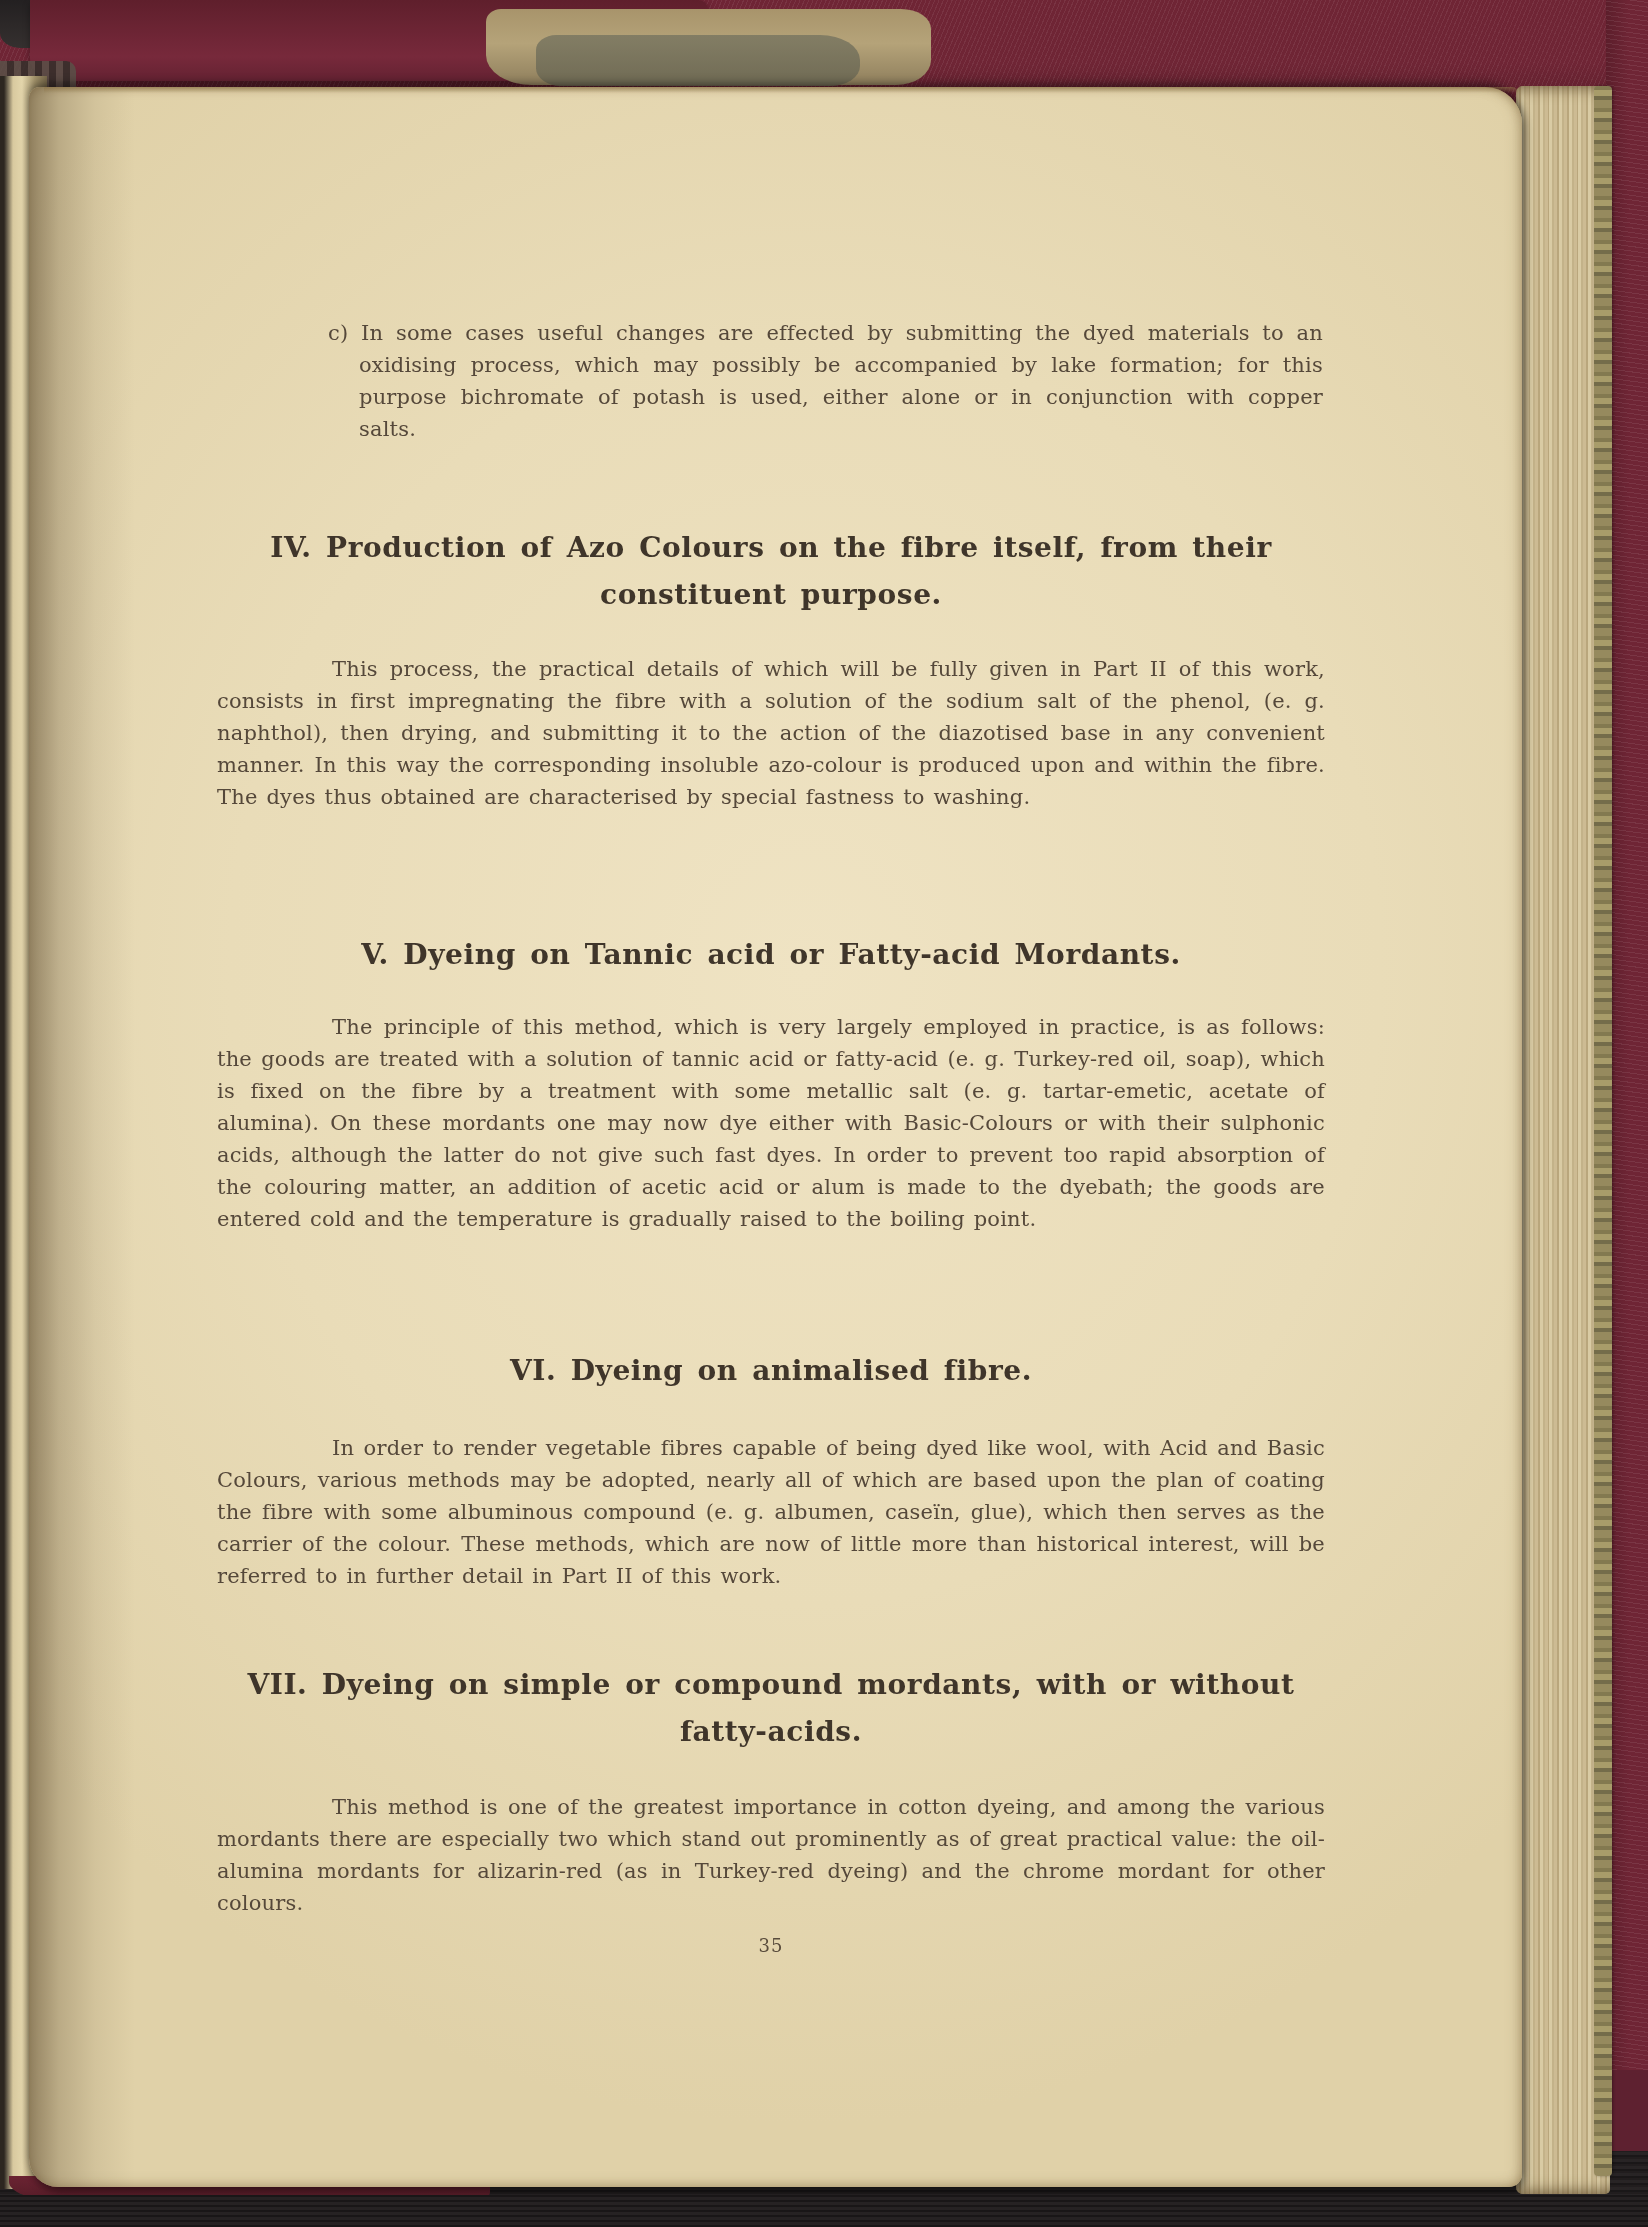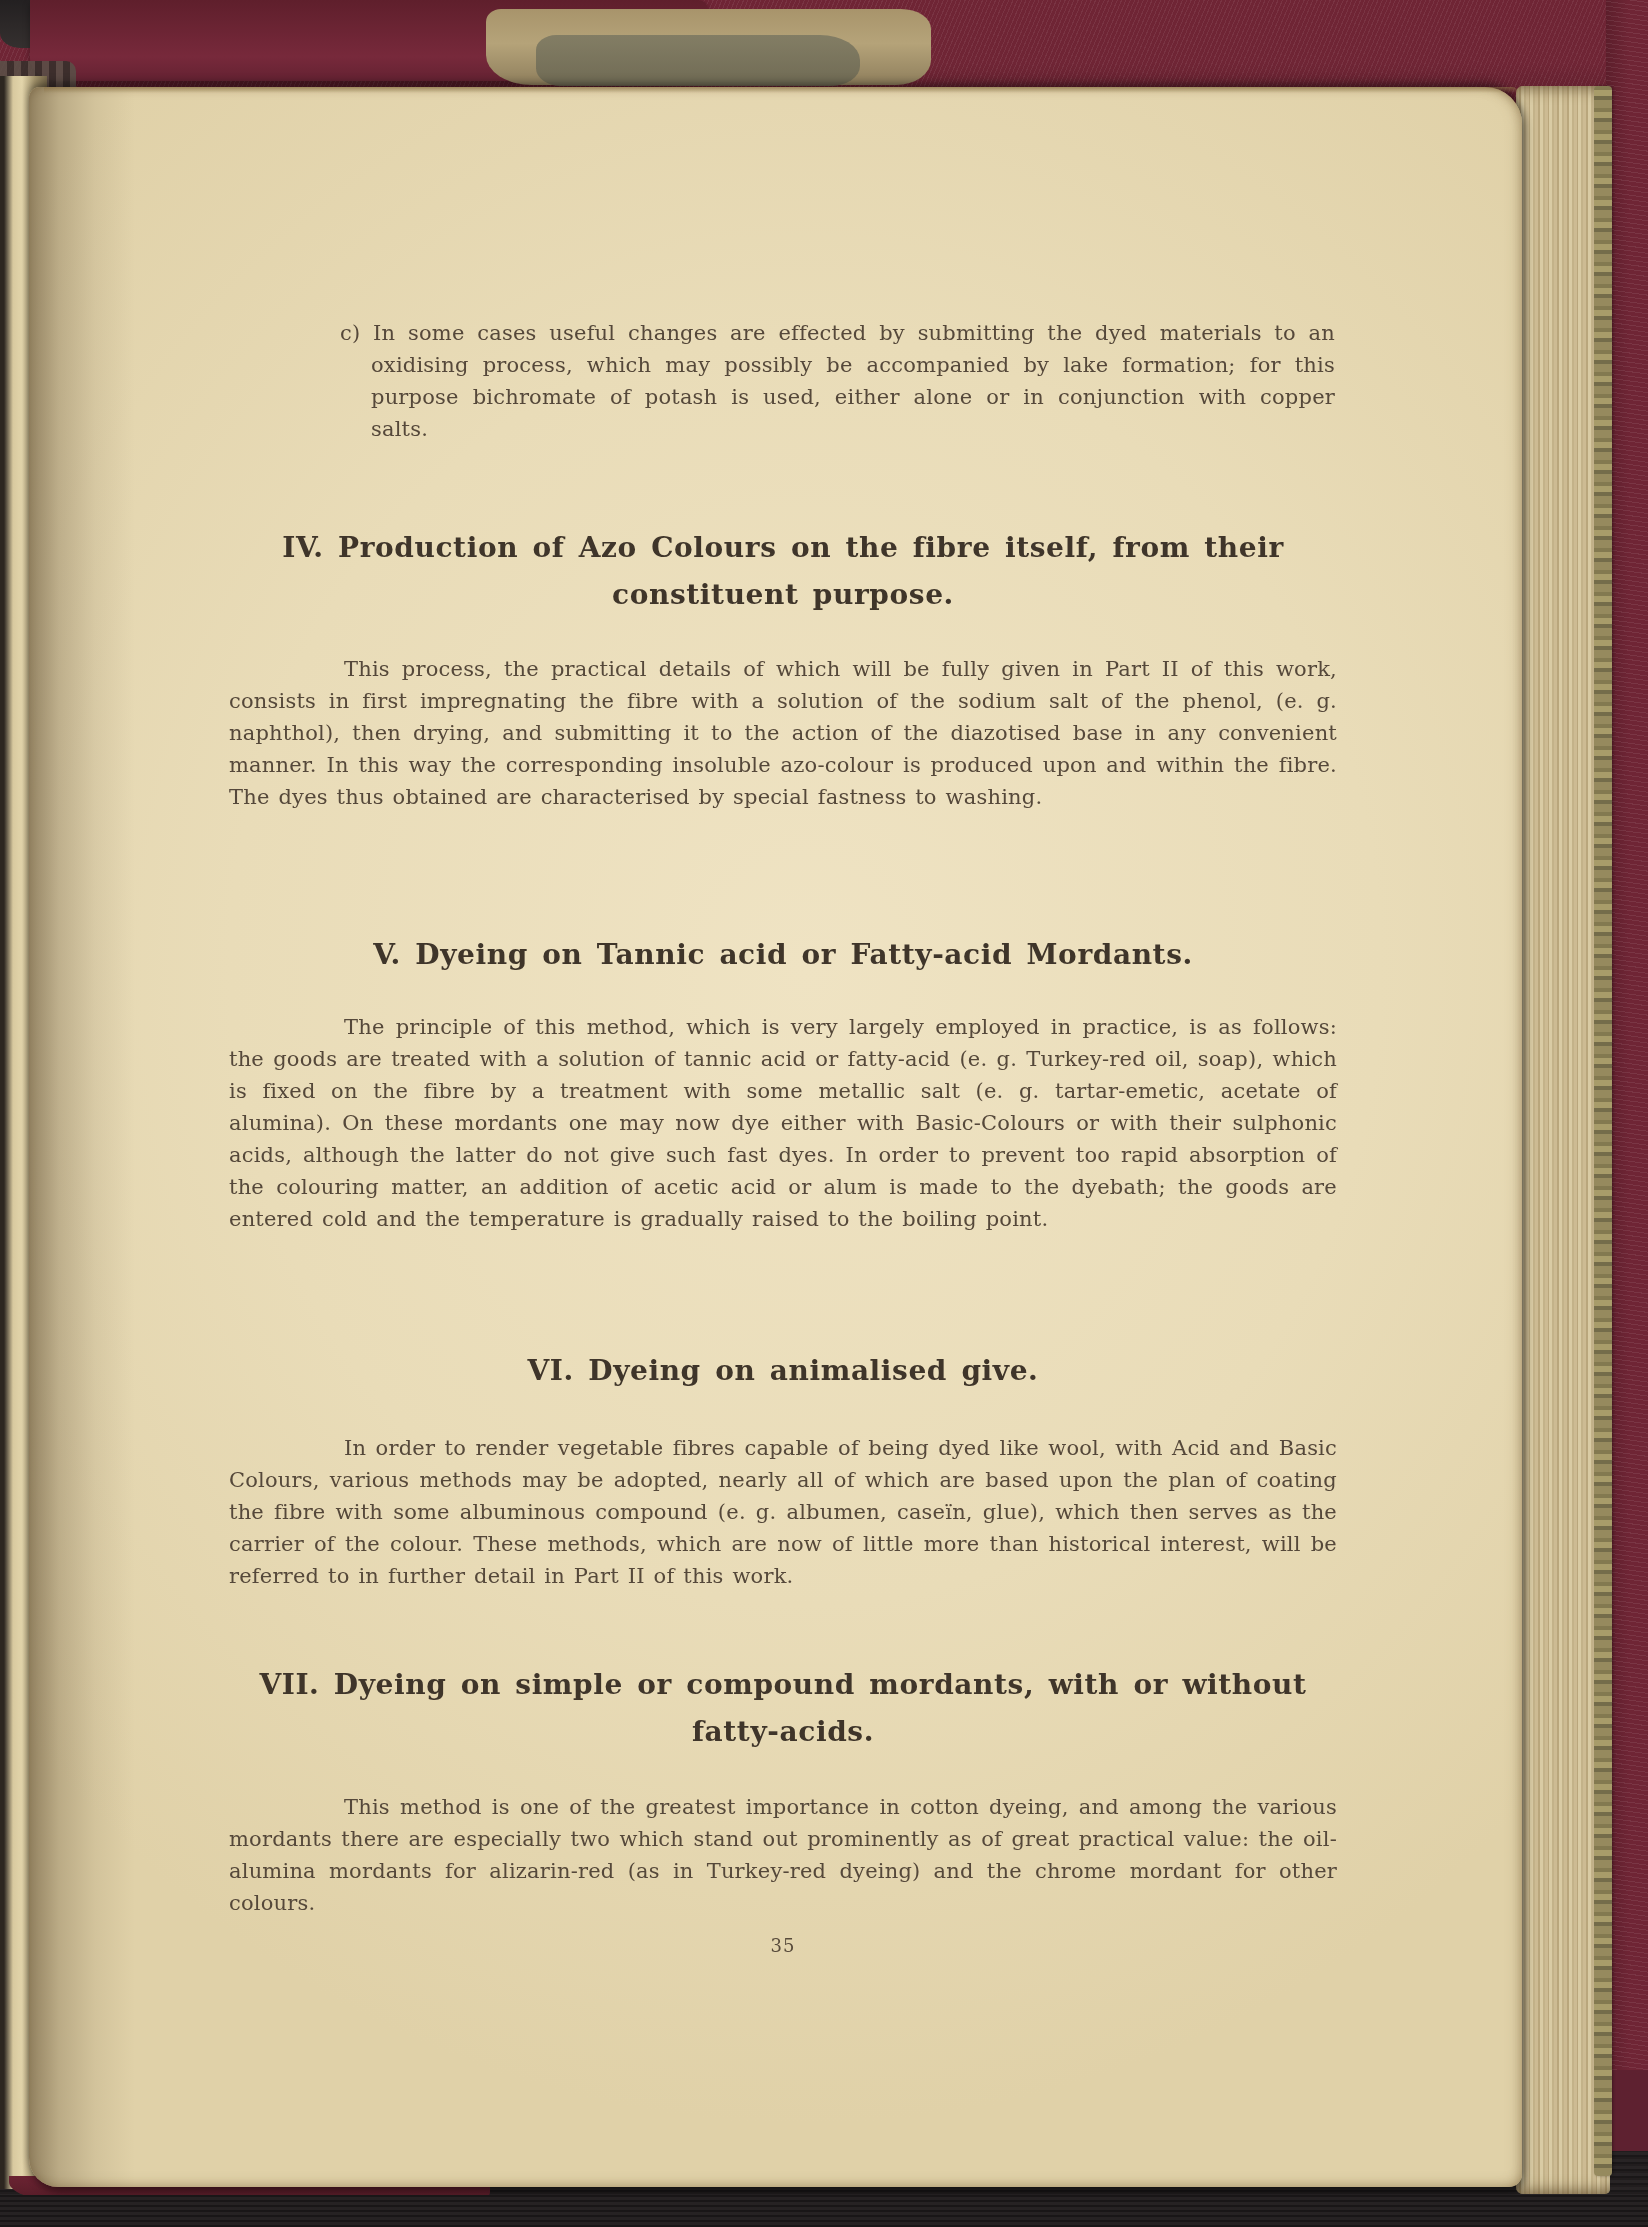--- a/index.html
+++ b/index.html
@@ -113,21 +113,21 @@
     position:absolute;left:9px;top:2176px;width:481px;height:26px;
     background:linear-gradient(180deg,#6b2332,#541c27);
     border-radius:0 0 20px 61px / 0 0 10px 20px;
   }
   .bottom-black{
     position:absolute;left:0;top:2195px;width:1649px;height:32px;
     background:repeating-linear-gradient(0deg,#191617 0 2.5px,#262223 2.5px 5px);
   }
   
   .content{
-    position:absolute;left:200px;top:0;width:1108px;height:1747px;
+    position:absolute;left:188px;top:0;width:1108px;height:1747px;
     color:#55483a;
   }
   .body-text{
     position:absolute;left:0;width:1108px;
     font-size:21px;line-height:32px;letter-spacing:0.2px;word-spacing:2px;
     text-align:justify;
   }
   .body-text.indent{ text-indent:115px; }
   .c-item{
     position:absolute;left:111px;width:995px;
@@ -179,21 +179,21 @@
   <div class="content">
 
     <p class="c-item pos-c"><span>c)</span> <span>In some cases useful changes are effected by submitting the dyed materials to an oxidising process, which may possibly be accompanied by lake formation; for this purpose bichromate of potash is used, either alone or in conjunction with copper salts.</span></p>
 
     <h2 class="heading pos-h4">IV. Production of Azo Colours on the fibre itself, from their constituent purpose.</h2>
     <p class="body-text indent pos-p4">This process, the practical details of which will be fully given in Part II of this work, consists in first impregnating the fibre with a solution of the sodium salt of the phenol, (e. g. naphthol), then drying, and submitting it to the action of the diazotised base in any convenient manner.  In this way the corresponding insoluble azo-colour is produced upon and within the fibre.  The dyes thus obtained are characterised by special fastness to washing.</p>
 
     <h2 class="heading pos-h5">V. Dyeing on Tannic acid or Fatty-acid Mordants.</h2>
     <p class="body-text indent pos-p5">The principle of this method, which is very largely employed in practice, is as follows: the goods are treated with a solution of tannic acid or fatty-acid (e. g. Turkey-red oil, soap), which is fixed on the fibre by a treatment with some metallic salt (e. g. tartar-emetic, acetate of alumina).  On these mordants one may now dye either with Basic-Colours or with their sulphonic acids, although the latter do not give such fast dyes.  In order to prevent too rapid absorption of the colouring matter, an addition of acetic acid or alum is made to the dyebath; the goods are entered cold and the temperature is gradually raised to the boiling point.</p>
 
-    <h2 class="heading pos-h6">VI. Dyeing on animalised give.</h2>
+    <h2 class="heading pos-h6">VI. Dyeing on animalised fibre.</h2>
     <p class="body-text indent pos-p6">In order to render vegetable fibres capable of being dyed like wool, with Acid and Basic Colours, various methods may be adopted, nearly all of which are based upon the plan of coating the fibre with some albuminous compound (e. g. albumen, caseïn, glue), which then serves as the carrier of the colour.  These methods, which are now of little more than historical interest, will be referred to in further detail in Part II of this work.</p>
 
     <h2 class="heading pos-h7">VII. Dyeing on simple or compound mordants, with or without fatty-acids.</h2>
     <p class="body-text indent pos-p7">This method is one of the greatest importance in cotton dyeing, and among the various mordants there are especially two which stand out prominently as of great practical value: the oil-alumina mordants for alizarin-red (as in Turkey-red dyeing) and the chrome mordant for other colours.</p>
 
     <div class="page-number">35</div>
   </div>
 </div>
 
 <div class="bottom-black"></div>

